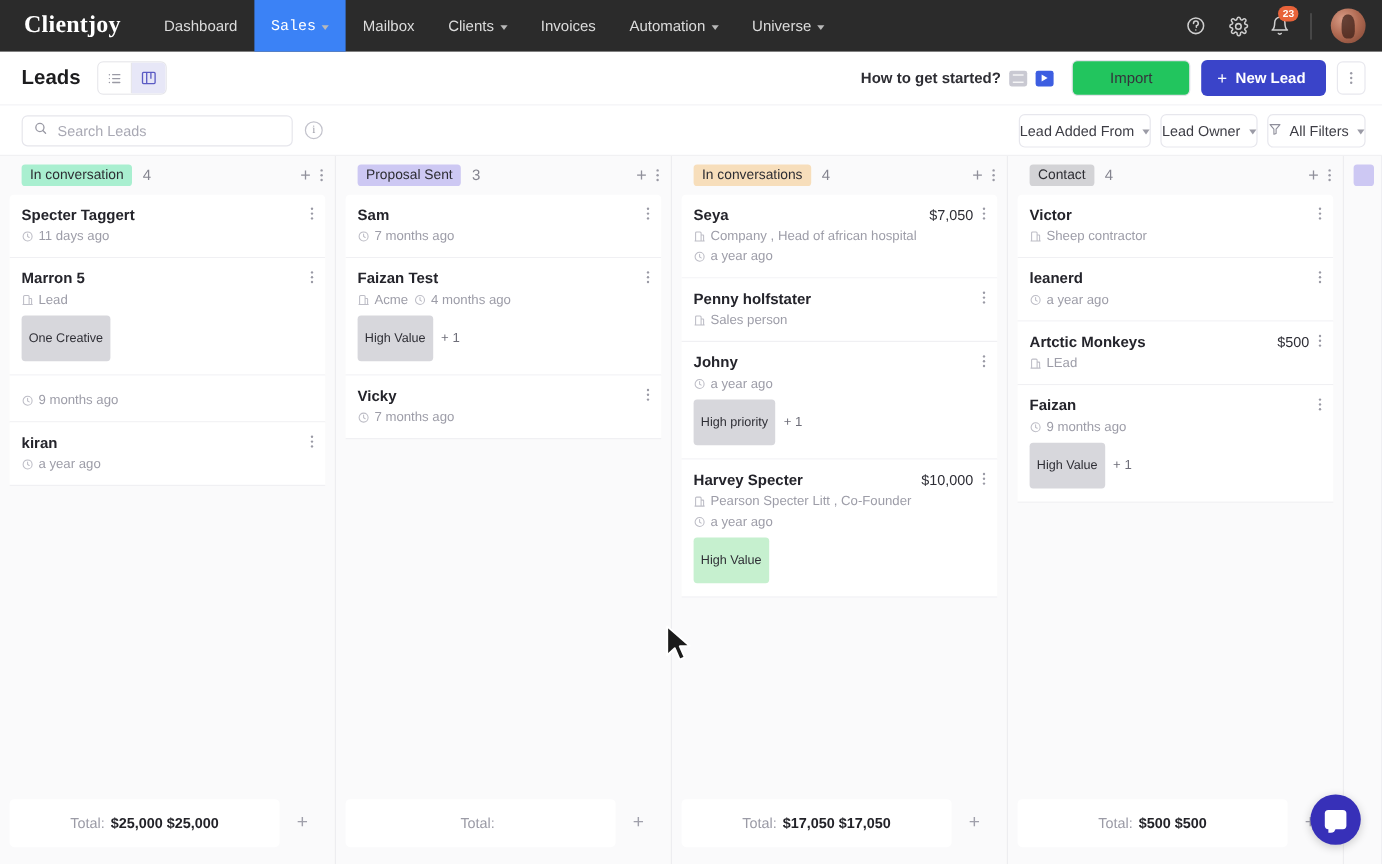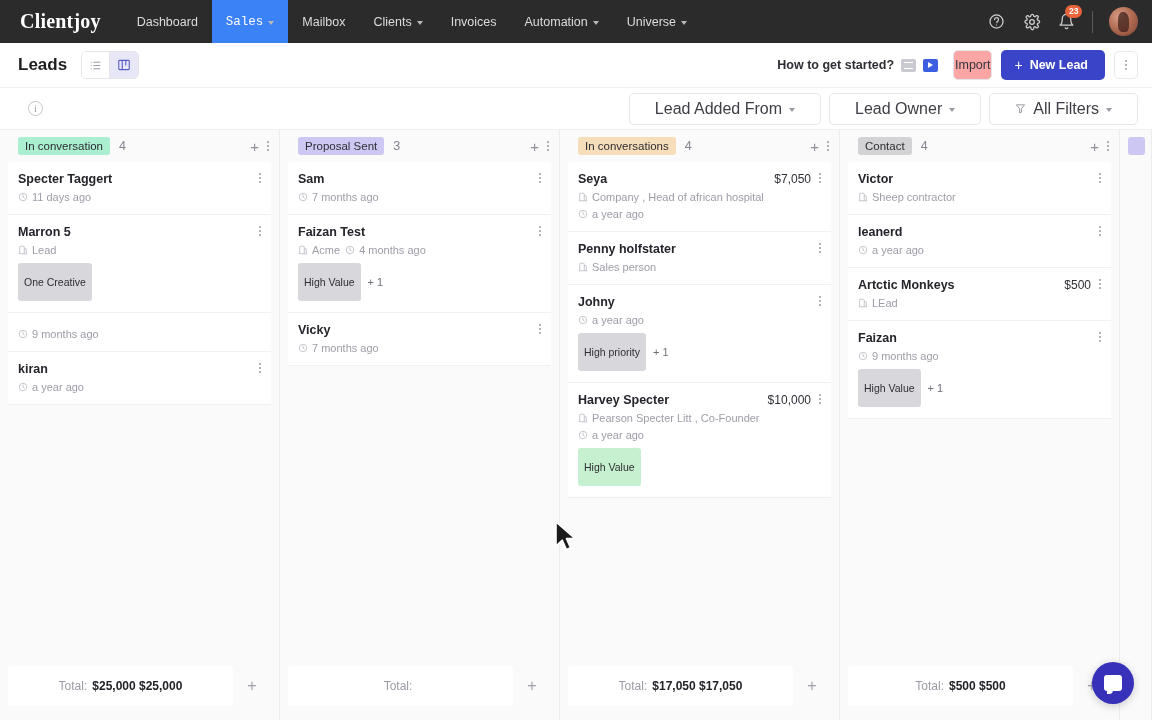--- a/index.html
+++ b/index.html
@@ -125,24 +125,24 @@
     display: flex; align-items: center; justify-content: center;
   }
   .howto-play::after {
     content: "";
     border-left: 5px solid #fff;
     border-top: 3.5px solid transparent;
     border-bottom: 3.5px solid transparent;
   }
   .btn-import {
     font-size: 12.5px; color: #34343c;
-    background: #fca5a5;
+    background: #22c55e;
     border: 1px solid #e4e4ea;
     border-radius: 5px;
-    padding: 7px 1px;
+    padding: 7px 31px;
     cursor: pointer;
     font-weight: 500;
   }
   .btn-new {
     display: flex; align-items: center; gap: 7px;
     font-size: 12.5px; font-weight: 600; color: #fff;
     background: #3a44c9;
     border: none; border-radius: 5px;
     padding: 8px 17px 8px 13px;
     cursor: pointer;
@@ -188,25 +188,25 @@
     border: 1px solid #c3c3cc;
     color: #9d9da8;
     font-size: 9.5px;
     display: flex; align-items: center; justify-content: center;
     margin-left: 10px; cursor: pointer;
     font-family: "Liberation Serif", serif;
   }
   .fb-right { margin-left: auto; display: flex; align-items: center; gap: 8px; }
   .fbtn {
     display: flex; align-items: center; gap: 7px;
-    font-size: 16px; color: #3d3d45;
+    font-size: 12px; color: #3d3d45;
     background: #fff;
     border: 1px solid #e7e7ed;
     border-radius: 5px;
-    padding: 6px 25px;
+    padding: 6px 0;
     cursor: pointer;
   }
   .fbtn .caret { border-top-color: #9b9ba6; }
 
   
   .board {
     position: relative;
     height: 590px;
     background: #fafafb;
     display: flex;
@@ -424,20 +424,29 @@
       <span class="kebab">
           <span></span>
           <span></span>
           <span></span>
         </span>
     </div>
   </div>
 </div>
 
 <div class="filterbar">
+  <div class="search-wrap">
+    <span>
+      <svg width="12" height="12" viewBox="0 0 24 24" fill="none" stroke="#9a9aa5" stroke-width="2.2" stroke-linecap="round">
+        <circle cx="10.5" cy="10.5" r="6.8"></circle>
+          <path d="M20 20l-4.6-4.6"></path>
+      </svg>
+    </span>
+    <input type="text" placeholder="Search Leads" style="">
+  </div>
   <div class="info-ico">i</div>
   <div class="fb-right">
       <div class="fbtn">
         <span>Lead Added From</span>
         <span class="caret"></span>
       </div>
       <div class="fbtn">
         <span>Lead Owner</span>
         <span class="caret"></span>
       </div>

